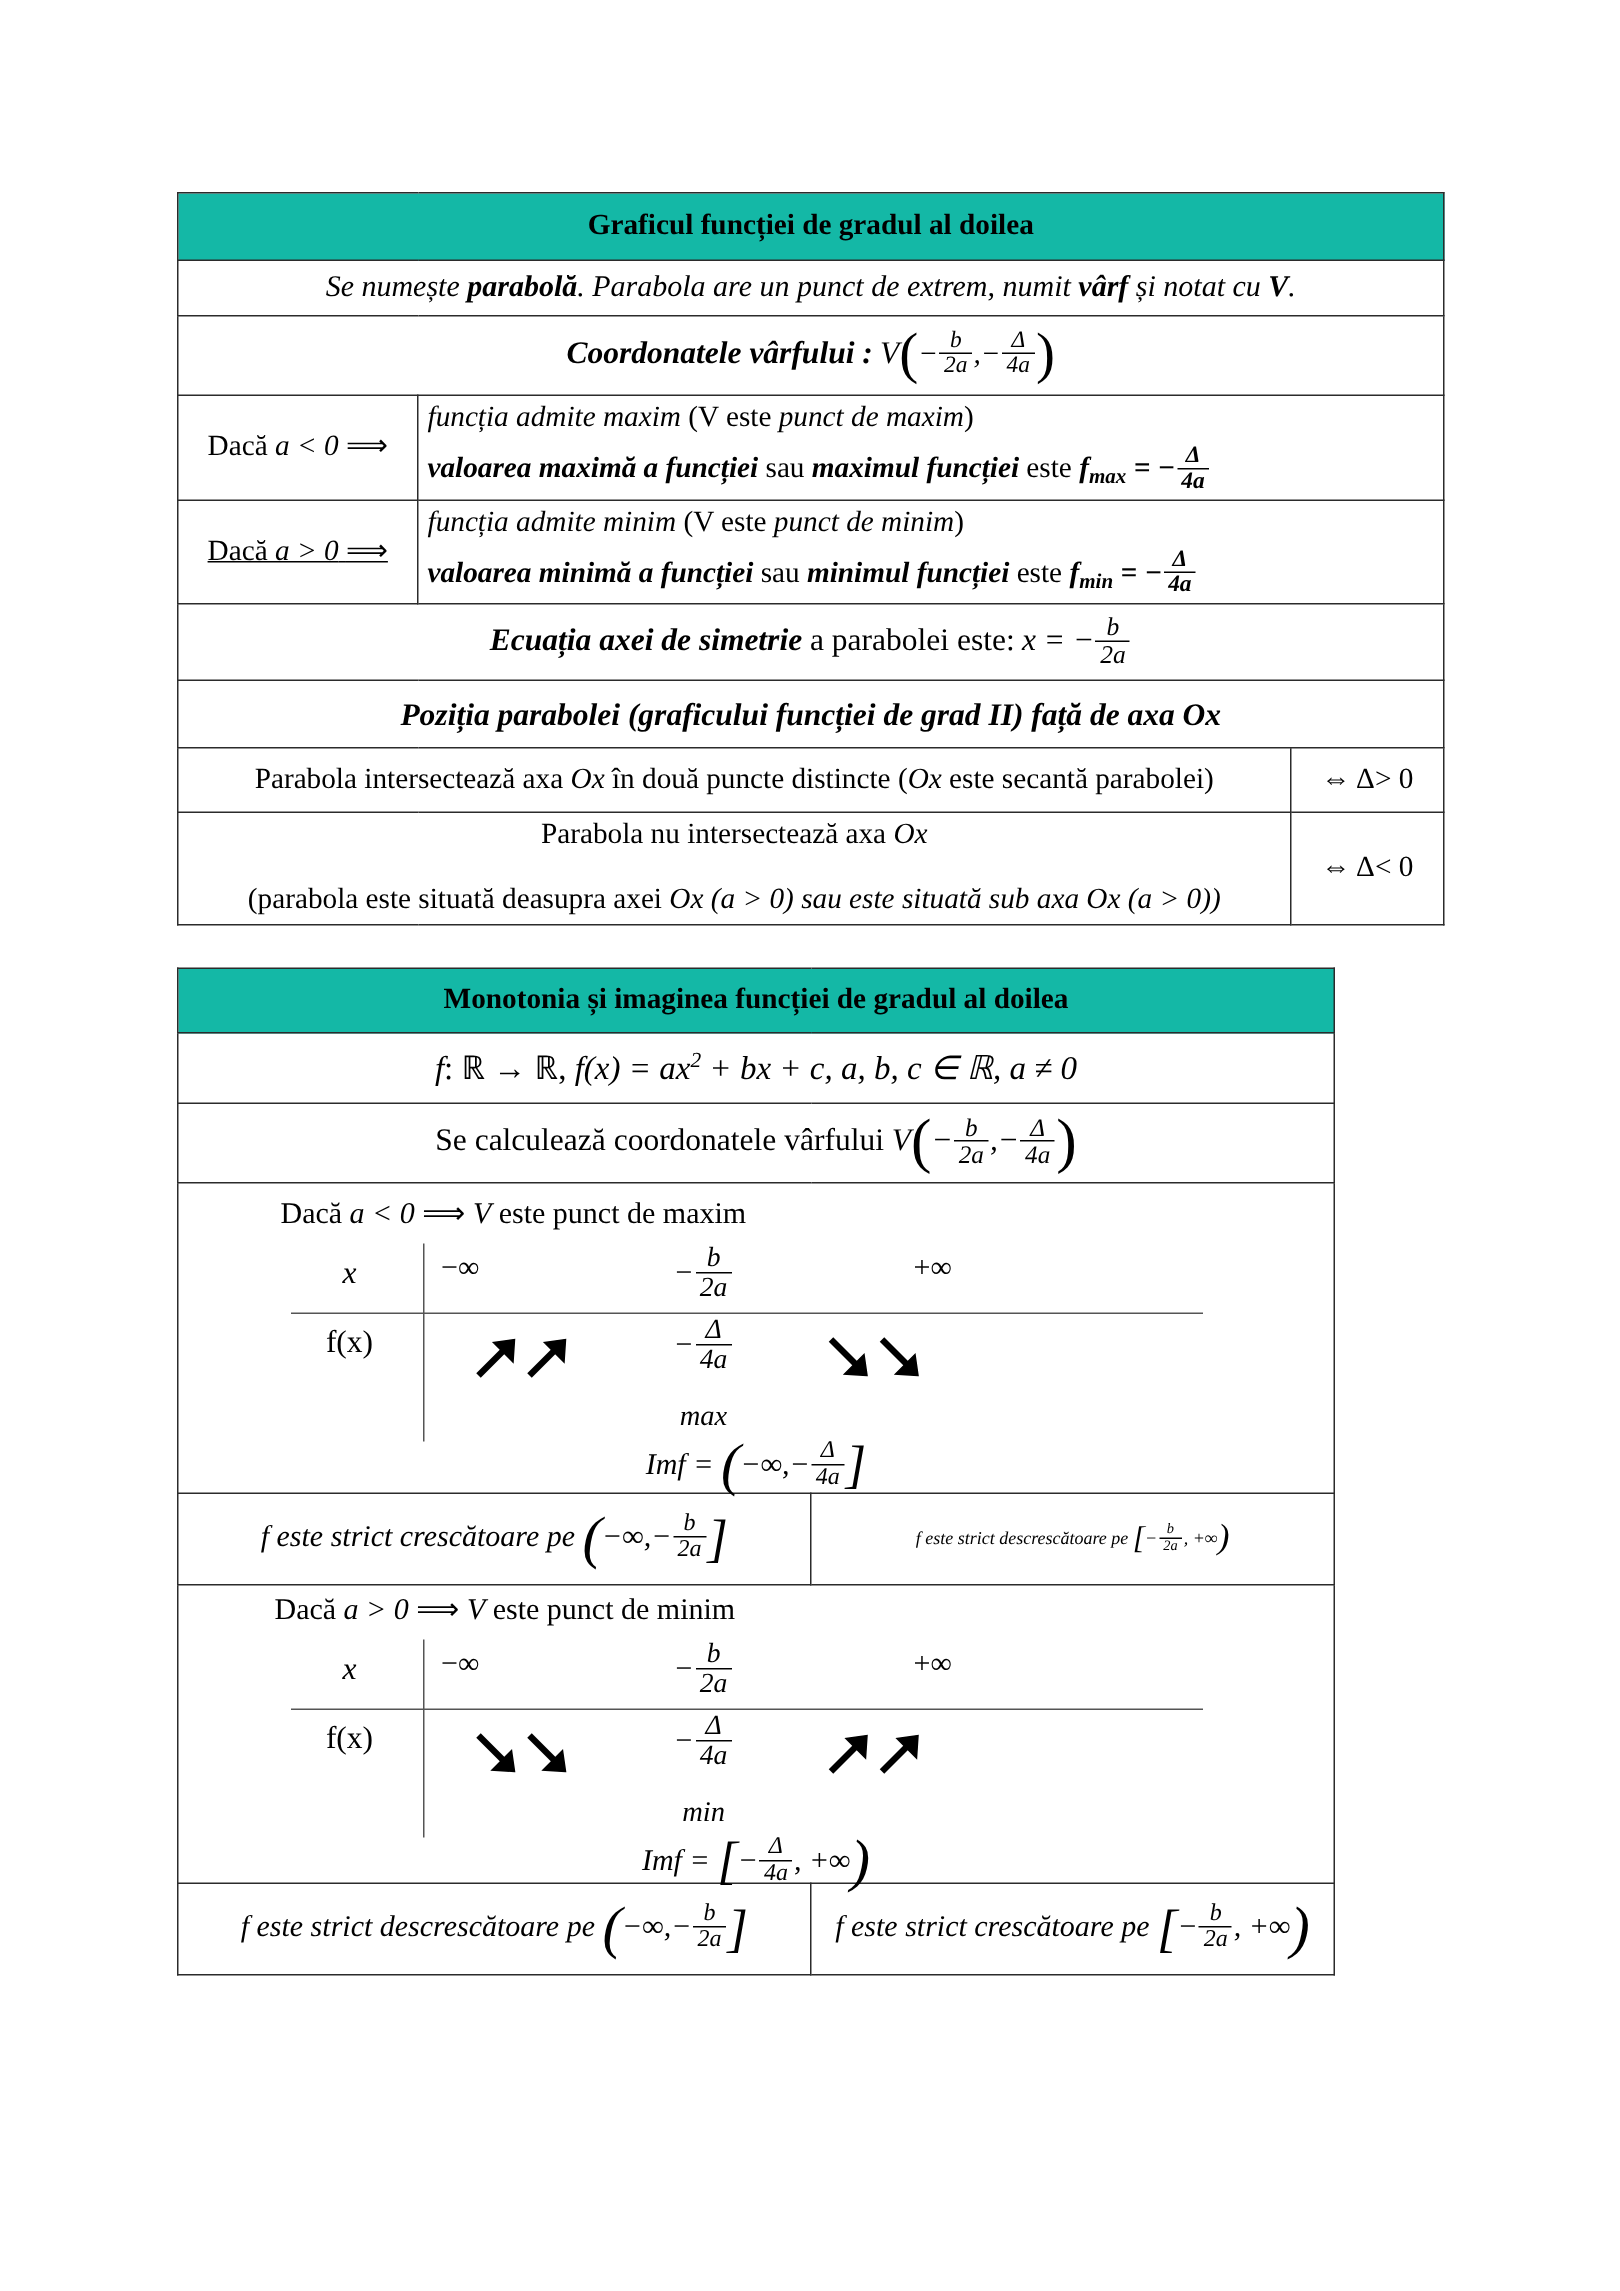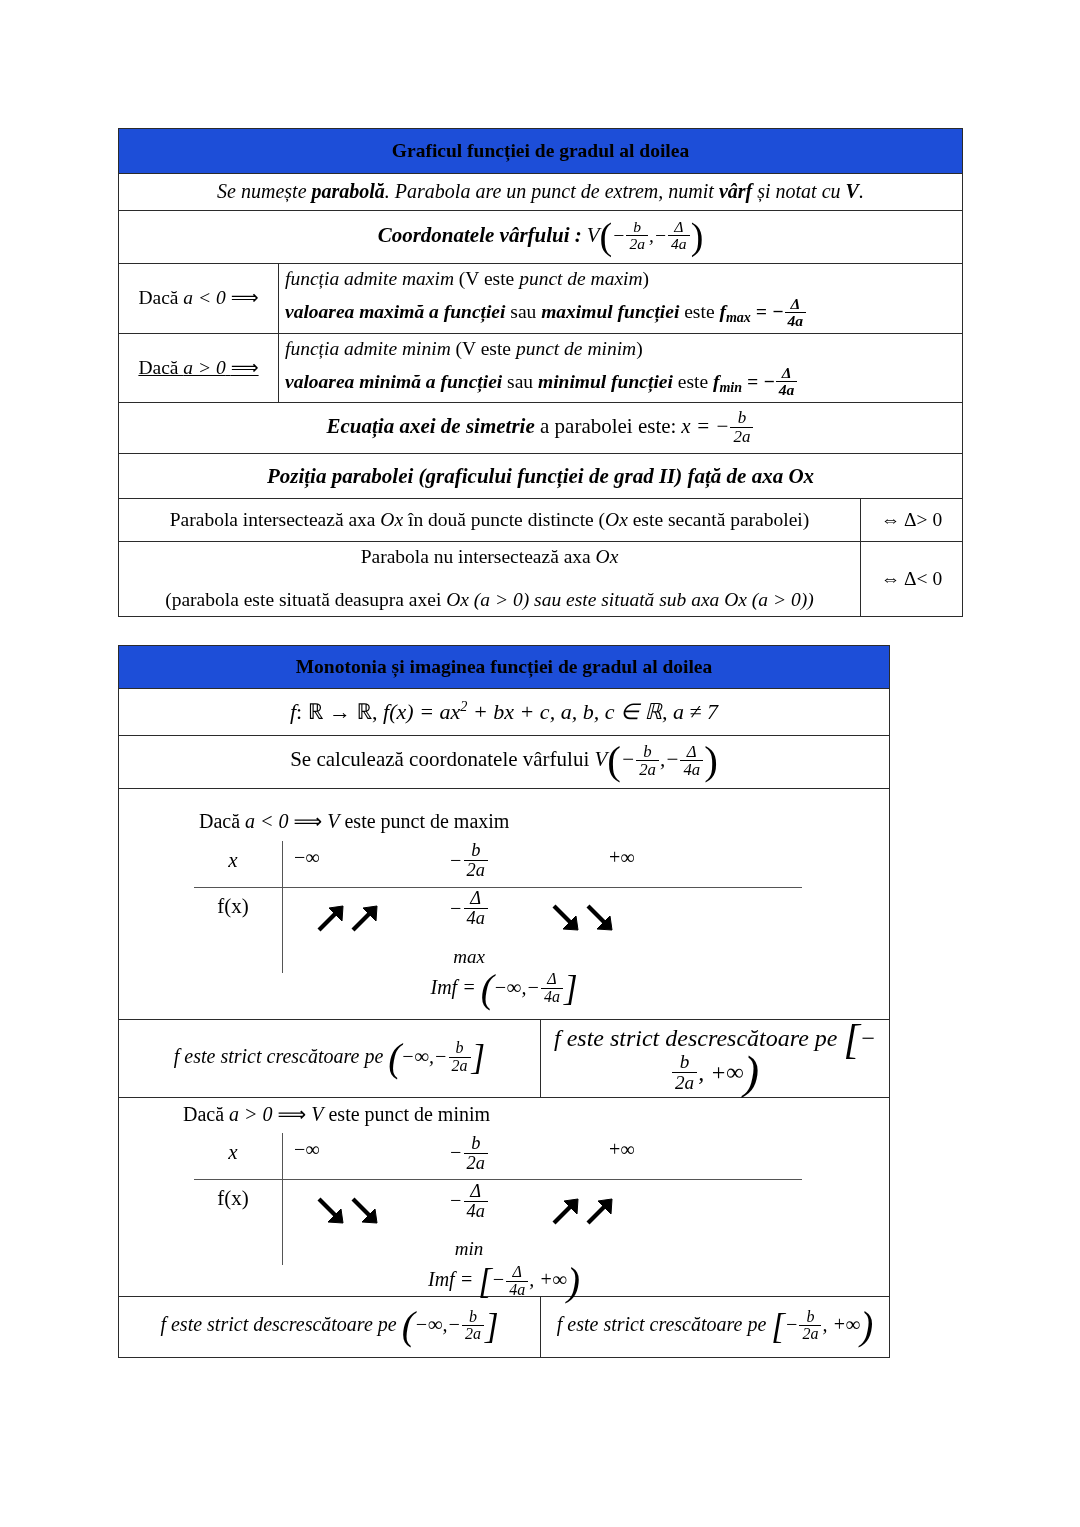--- a/index.html
+++ b/index.html
@@ -20,21 +20,21 @@
     background:#fff;
   }
   .tbl td{
     border:1.6px solid #2b2b2b;
     padding:3px 6px;
     vertical-align:middle;
     font-size:19.5px;
     line-height:1.28;
   }
   .hdr{
-    background:#1d4ed8;
+    background:#14b8a6;
     text-align:center;
     font-weight:bold;
     font-size:21px;
     padding:7px 6px !important;
   }
   .ctr{text-align:center;}
   .ital{font-style:italic;}
   .bi{font-style:italic;font-weight:bold;}
   .mathvar{font-style:italic;font-family:"Liberation Serif",serif;}
 
@@ -207,32 +207,32 @@
         <col>
       </colgroup>
 
     <tbody>
         <tr>
       <td class="hdr" colspan="2">Monotonia și imaginea funcției de gradul al doilea</td>
     </tr>
 
     <tr>
       <td class="ctr mathvar" colspan="2" style="font-size:22px;height:40px;">
-        <span>f</span><span style="font-style:normal">: </span><span style="font-style:normal">ℝ → ℝ</span><span style="font-style:normal">, </span><span>f(x) = ax</span><sup style="font-size:.65em">2</sup><span> + bx + c, a, b, c ∈ ℝ, a ≠ 7</span>
+        <span>f</span><span style="font-style:normal">: </span><span style="font-style:normal">ℝ → ℝ</span><span style="font-style:normal">, </span><span>f(x) = ax</span><sup style="font-size:.65em">2</sup><span> + bx + c, a, b, c ∈ ℝ, a ≠ 0</span>
       </td>
     </tr>
 
     <tr>
       <td class="ctr" colspan="2" style="font-size:21px;height:46px;">
         <span>Se calculează coordonatele vârfului </span><span class="mathvar">V</span><span class="paren">(</span><span class="mathvar">−</span><span class="frac mathvar"><span class="num">b</span><span class="den">2a</span></span><span class="mathvar">,</span><span class="mathvar">−</span><span class="frac mathvar"><span class="num">Δ</span><span class="den">4a</span></span><span class="paren">)</span>
       </td>
     </tr>
 
     <tr>
-      <td colspan="2" style="padding:16px;">
+      <td colspan="2" style="padding:4px;">
         <div class="vbox">
           <div class="vcase">
             <span>Dacă </span><span class="mathvar">a &lt; 0</span><span> ⟹ </span><span class="mathvar">V</span><span> este punct de maxim</span>
           </div>
 
           <div class="vtab">
             <div class="vlab-x">x</div>
             <div class="vlab-f">f(x)</div>
             <div class="vline-v"></div>
             <div class="vline-h"></div>
@@ -284,21 +284,21 @@
             </div>
           </div>
         </div>
       </td>
     </tr>
 
     <tr>
       <td class="ctr ital" style="height:54px;font-size:20px;">
         <span class="mathvar">f</span><span> este strict crescătoare pe </span><span class="paren">(</span><span>−∞,</span><span>−</span><span class="frac mathvar"><span class="num">b</span><span class="den">2a</span></span><span class="brk">]</span>
       </td>
-      <td class="ctr ital" style="height:54px;font-size:24px;">
+      <td class="ctr ital" style="height:54px;font-size:12px;">
         <span class="mathvar">f</span><span> este strict descrescătoare pe </span><span class="brk">[</span><span>−</span><span class="frac mathvar"><span class="num">b</span><span class="den">2a</span></span><span>, +∞</span><span class="paren">)</span>
       </td>
     </tr>
 
     <tr>
       <td colspan="2" style="padding:0;">
         <div class="vbox">
           <div class="vcase">
             <span>Dacă </span><span class="mathvar">a &gt; 0</span><span> ⟹ </span><span class="mathvar">V</span><span> este punct de minim</span>
           </div>

